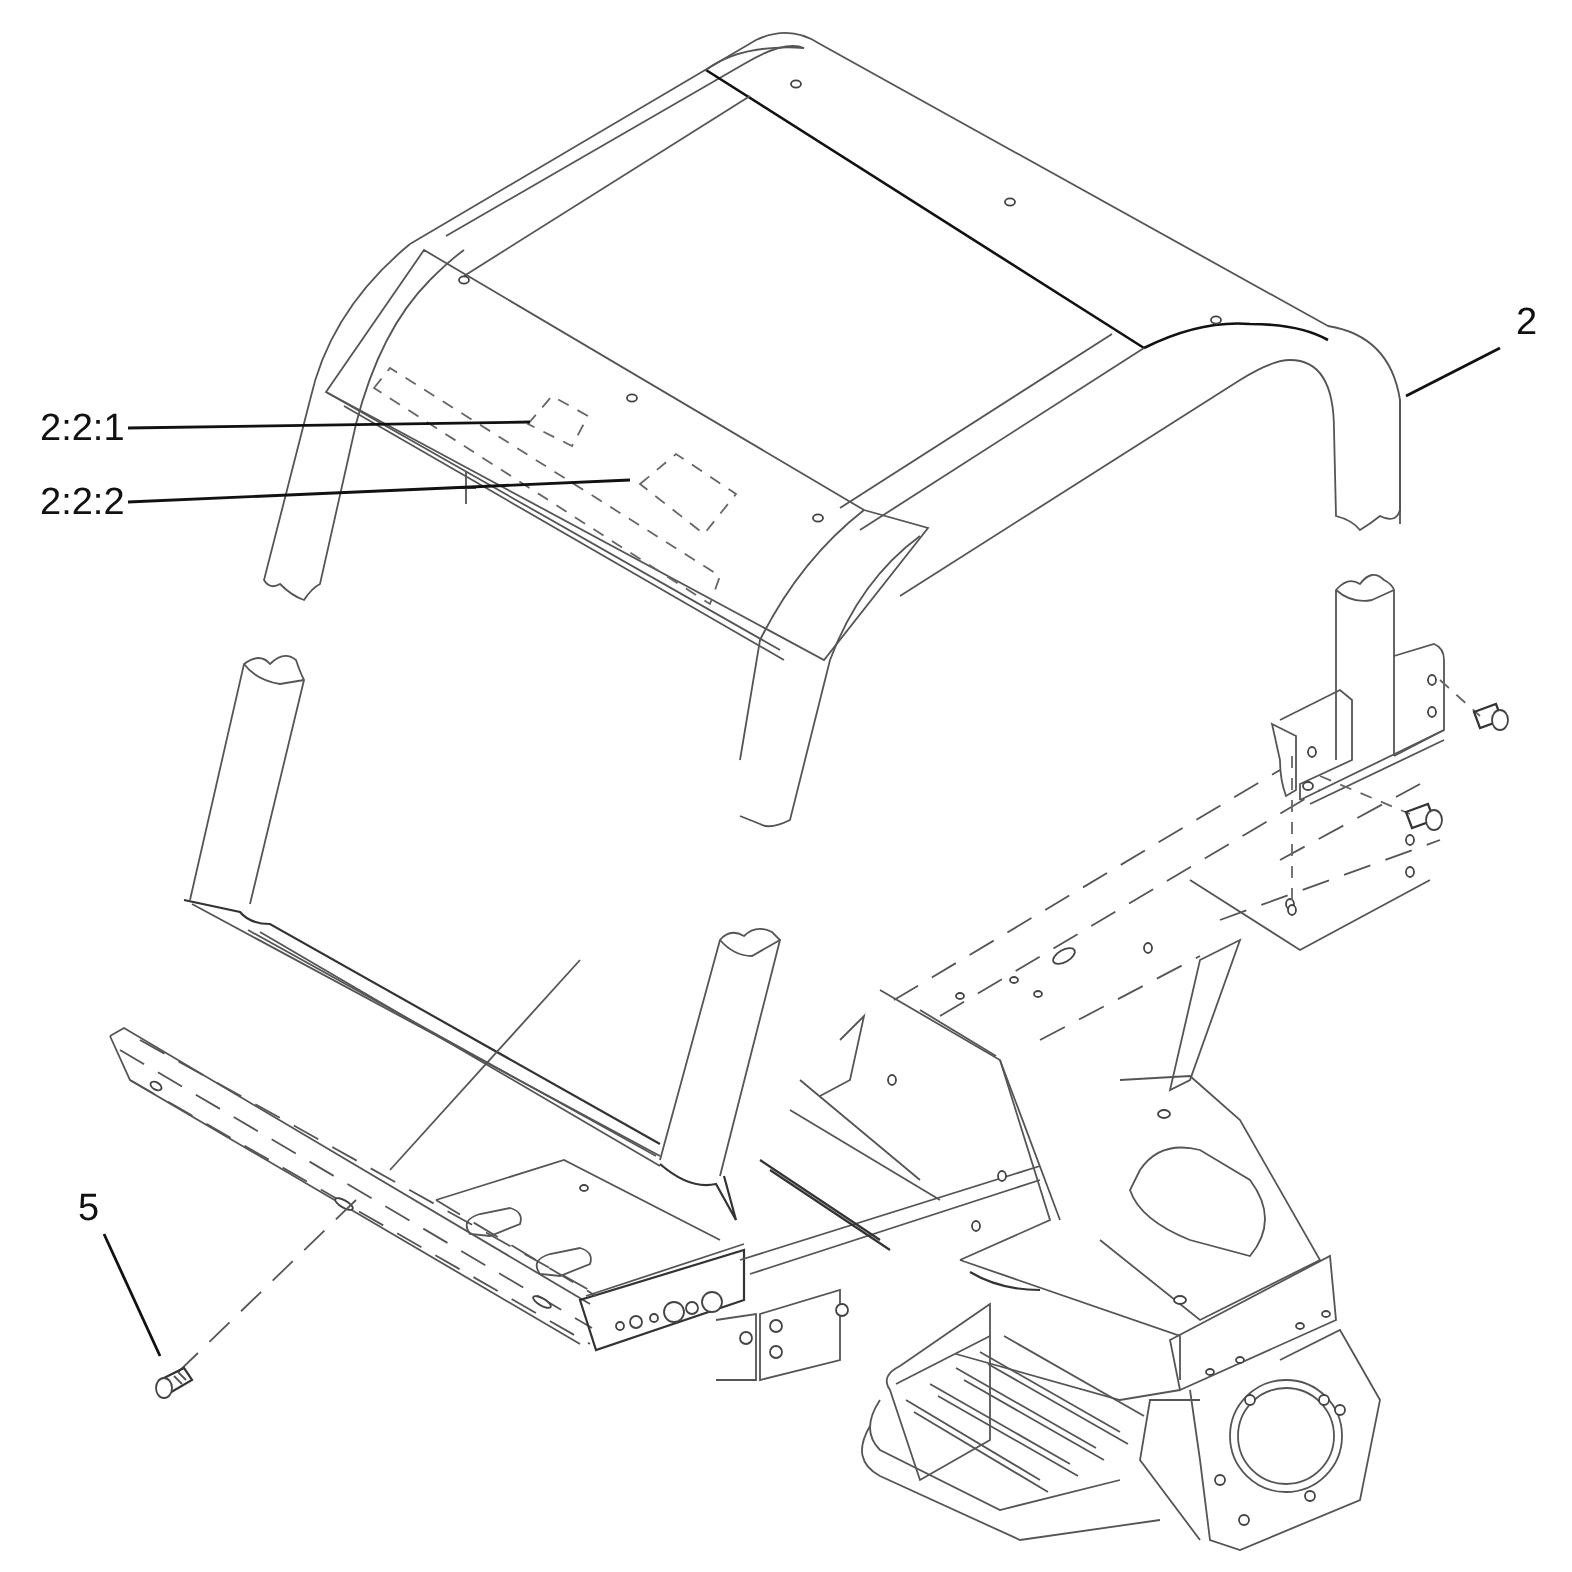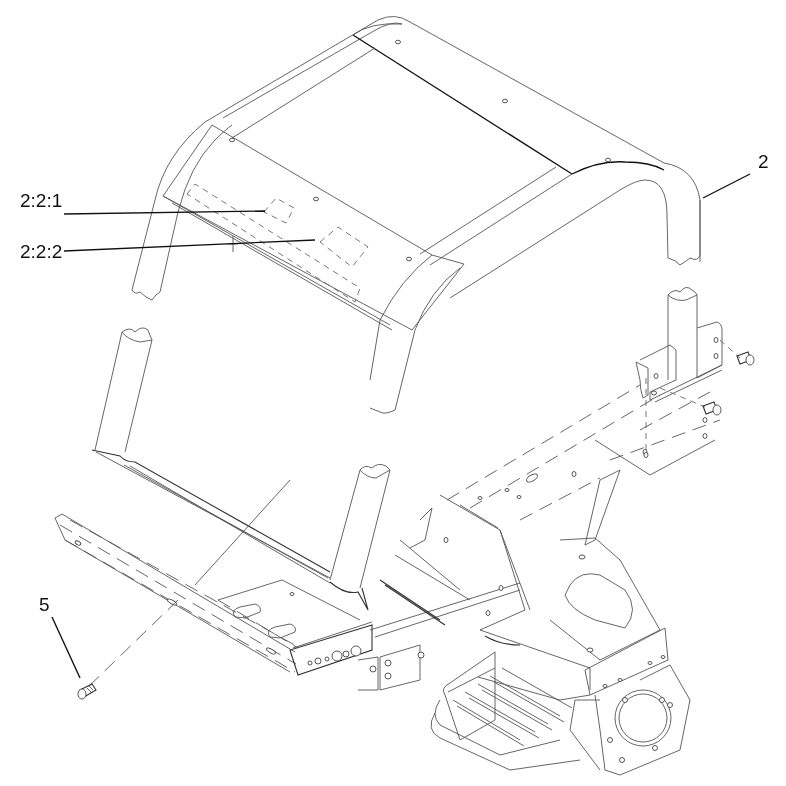--- a/index.html
+++ b/index.html
@@ -219,16 +219,16 @@
   </g>
 
   <g>
     <line class="leader" x1="64" y1="214" x2="265" y2="211"></line>
     <line class="leader" x1="64" y1="251" x2="315" y2="240"></line>
     <line class="leader" x1="703" y1="198" x2="750" y2="174"></line>
     <line class="leader" x1="52" y1="617" x2="80" y2="678"></line>
   </g>
 </svg>
 
-<div class="callout-label" style="left:20px; top:191px;">2:2:1</div>
+<div class="callout-label" style="left:20px; top:205px;">2:2:1</div>
 <div class="callout-label" style="left:20px; top:242px;">2:2:2</div>
 <div class="callout-label" style="left:758px; top:152px;">2</div>
 <div class="callout-label" style="left:39px; top:595px;">5</div>
 
 </body></html>

